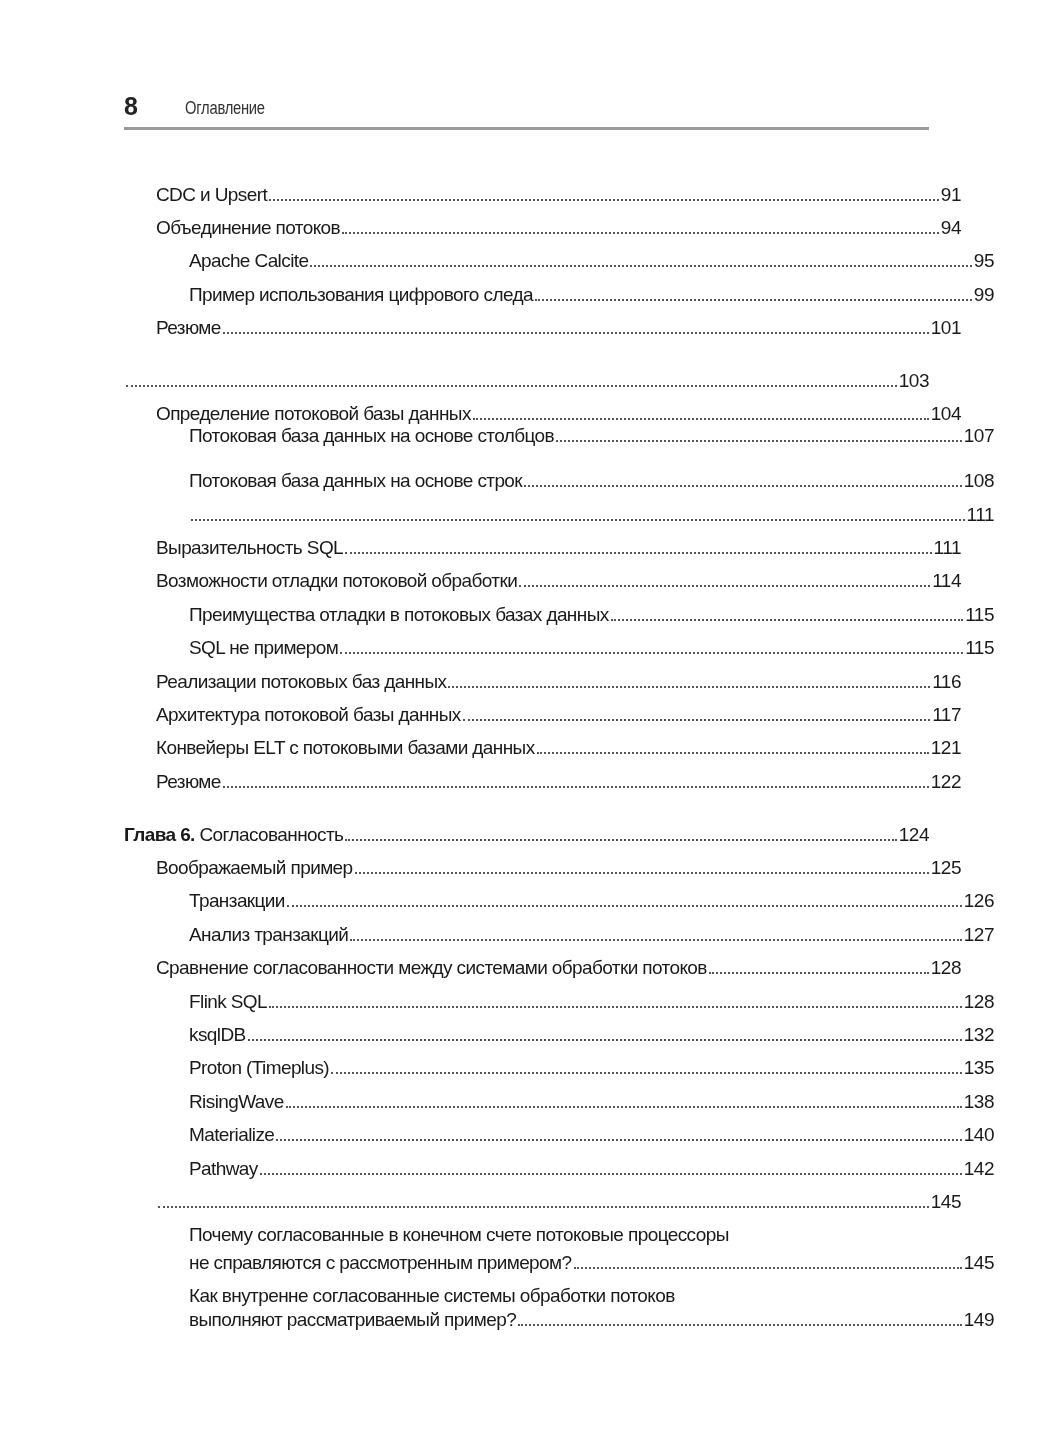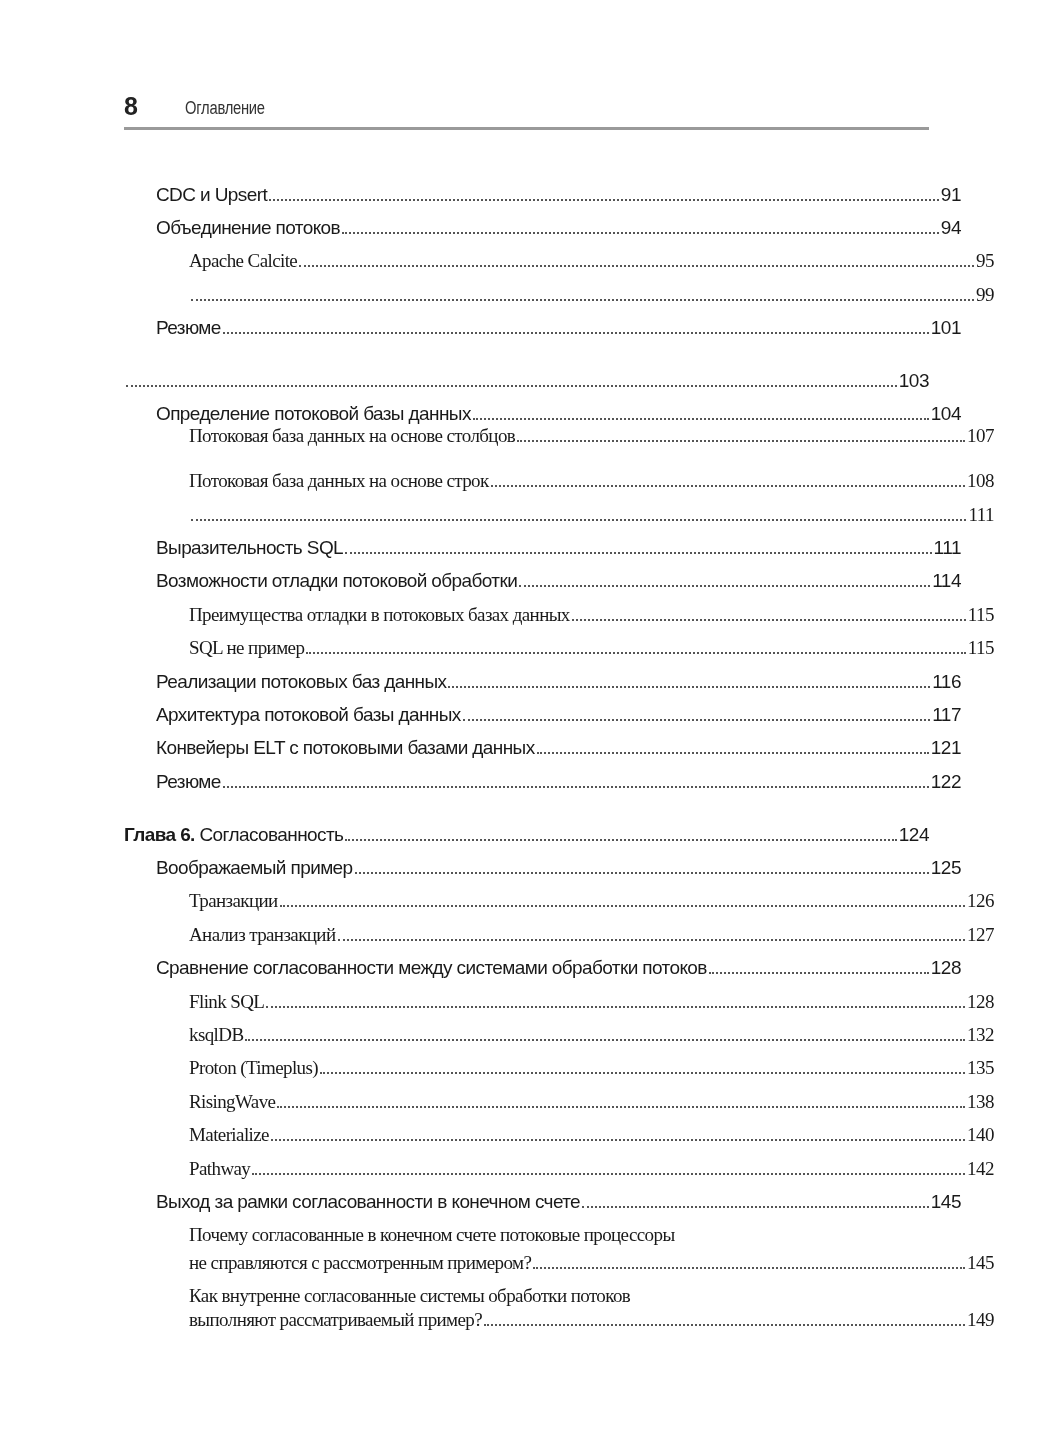--- a/index.html
+++ b/index.html
@@ -9,21 +9,21 @@
   .page-num { position: absolute; left: 0; top: 0; font-size: 25px; font-weight: bold; color: #222; }
   .running-title { position: absolute; left: 61px; top: 6px; font-size: 18px; color: #333;
                    transform: scaleX(0.82); transform-origin: left center; letter-spacing: -0.3px; }
   .header-rule { position: absolute; left: 0; top: 35px; width: 805px; height: 3px; background: #9a9a9a; }
 
   .toc { position: absolute; left: 124px; top: 180px; width: 805px; }
   .toc-entry { position: absolute; left: 0; width: 805px; font-size: 19px; line-height: 24px; }
   .entry-line { display: flex; align-items: baseline; }
   .lvl0 { padding-left: 0; }
   .lvl1 { padding-left: 32px; }
-  .lvl2 { padding-left: 65px; font-family: Liberation Serif, serif; }
+  .lvl2 { padding-left: 65px; }
   .title { white-space: nowrap; letter-spacing: -0.6px; }
   .title b { font-weight: bold; }
   .leader { flex: 1; border-bottom: 2px dotted #555; margin: 0 2px 5px 2px; height: 0; }
   .page { white-space: nowrap; letter-spacing: -0.5px; }
   .cont { display: block; white-space: nowrap; letter-spacing: -0.6px; }
 </style>
 </head>
 <body>
 
 <div class="page-header">
@@ -53,20 +53,21 @@
   <div class="toc-entry lvl2" style="top:69px">
     <div class="entry-line">
         <span class="title">Apache Calcite</span>
         <span class="leader"></span>
         <span class="page">95</span>
       </div>
   </div>
 
   <div class="toc-entry lvl2" style="top:103px">
     <div class="entry-line">
+        <span class="title">Пример использования цифрового следа</span>
         <span class="leader"></span>
         <span class="page">99</span>
       </div>
   </div>
 
   <div class="toc-entry lvl1" style="top:136px">
     <div class="entry-line">
         <span class="title">Резюме</span>
         <span class="leader"></span>
         <span class="page">101</span>
@@ -130,21 +131,21 @@
   <div class="toc-entry lvl2" style="top:423px">
     <div class="entry-line">
         <span class="title">Преимущества отладки в потоковых базах данных</span>
         <span class="leader"></span>
         <span class="page">115</span>
       </div>
   </div>
 
   <div class="toc-entry lvl2" style="top:456px">
     <div class="entry-line">
-        <span class="title">SQL не пример</span>
+        <span class="title">SQL не примером</span>
         <span class="leader"></span>
         <span class="page">115</span>
       </div>
   </div>
 
   <div class="toc-entry lvl1" style="top:490px">
     <div class="entry-line">
         <span class="title">Реализации потоковых баз данных</span>
         <span class="leader"></span>
         <span class="page">116</span>
@@ -258,21 +259,20 @@
   <div class="toc-entry lvl2" style="top:977px">
     <div class="entry-line">
         <span class="title">Pathway</span>
         <span class="leader"></span>
         <span class="page">142</span>
       </div>
   </div>
 
   <div class="toc-entry lvl1" style="top:1010px">
     <div class="entry-line">
-        <span class="title">Выход за рамки согласованности в конечном счете</span>
         <span class="leader"></span>
         <span class="page">145</span>
       </div>
   </div>
 
   <div class="toc-entry lvl2" style="top:1043px">
     <span class="cont" style="margin-bottom:4px">Почему согласованные в конечном счете потоковые процессоры</span>
     <div class="entry-line">
         <span class="title">не справляются с рассмотренным примером?</span>
         <span class="leader"></span>

